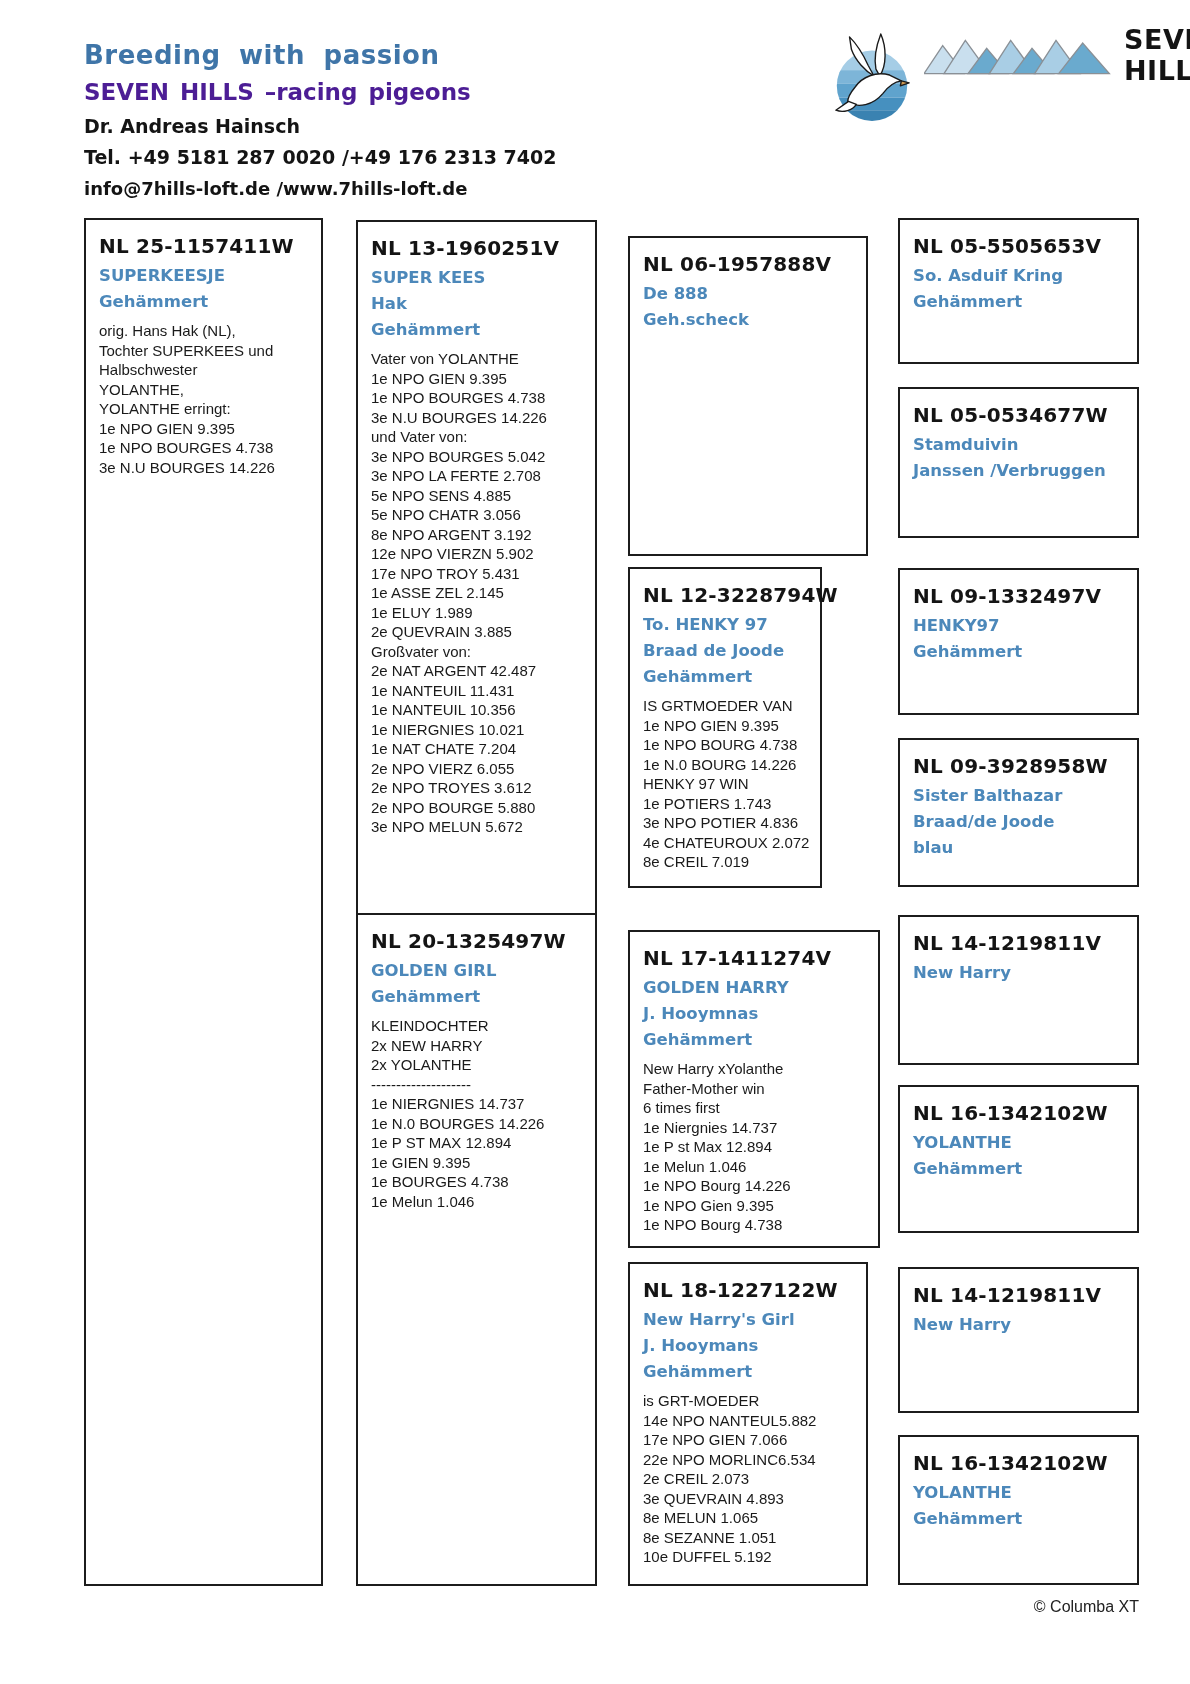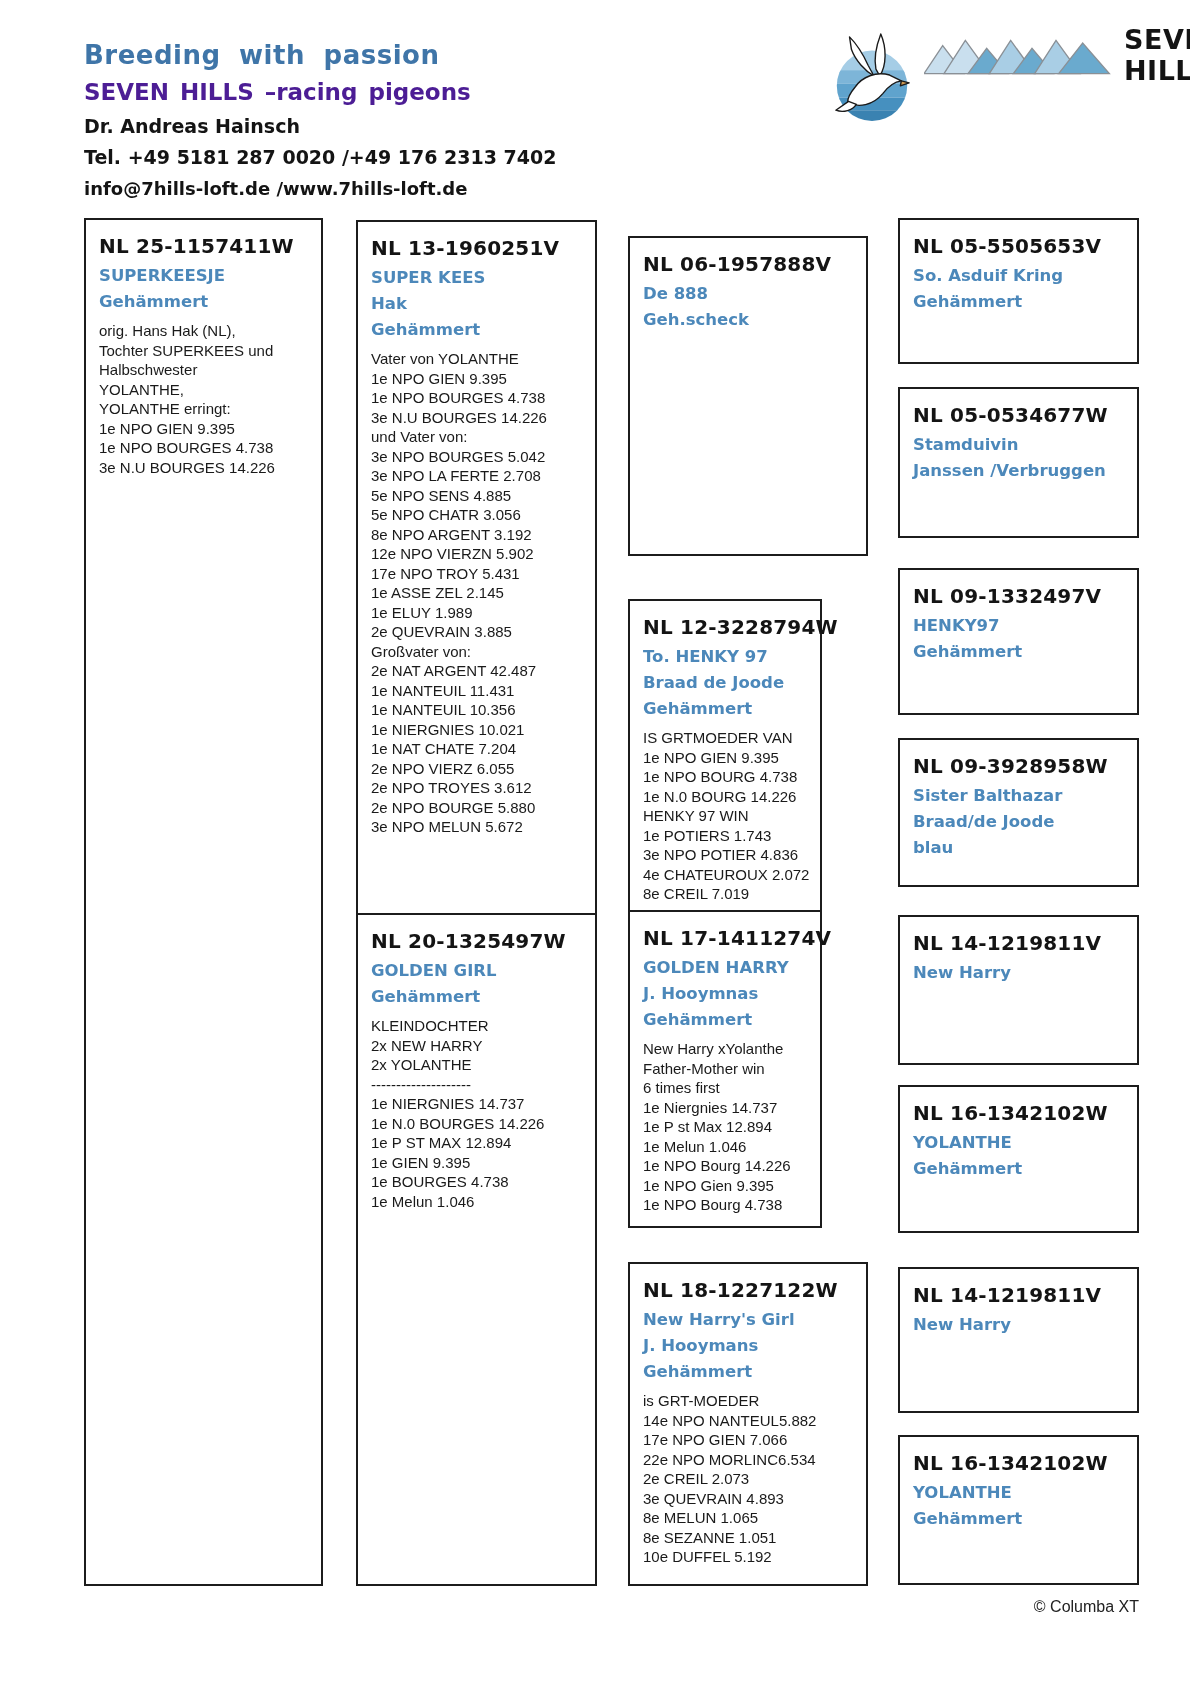--- a/index.html
+++ b/index.html
@@ -153,36 +153,36 @@
 1e GIEN 9.395
 1e BOURGES 4.738
 1e Melun 1.046</div>
   </div>
 
   <div class="pbox" style="left:628px; top:236px; width:240px; height:320px">
     <div class="ring">NL 06-1957888V</div>
     <div class="pnames">De 888
 Geh.scheck</div>
   </div>
-  <div class="pbox" style="left:628px; top:599px; width:194px; height:321px">
+  <div class="pbox" style="left:628px; top:567px; width:194px; height:321px">
     <div class="ring">NL 12-3228794W</div>
     <div class="pnames">To. HENKY 97
 Braad de Joode
 Gehämmert</div>
     <div class="pdetails">IS GRTMOEDER VAN
 1e NPO GIEN 9.395
 1e NPO BOURG 4.738
 1e N.0 BOURG 14.226
 HENKY 97 WIN
 1e POTIERS 1.743
 3e NPO POTIER 4.836
 4e CHATEUROUX 2.072
 8e CREIL 7.019</div>
   </div>
-  <div class="pbox" style="left:628px; top:910px; width:194px; height:318px">
+  <div class="pbox" style="left:628px; top:930px; width:252px; height:318px">
     <div class="ring">NL 17-1411274V</div>
     <div class="pnames">GOLDEN HARRY
 J. Hooymnas
 Gehämmert</div>
     <div class="pdetails">New Harry xYolanthe
 Father-Mother win
 6 times first
 1e Niergnies 14.737
 1e P st Max 12.894
 1e Melun 1.046

